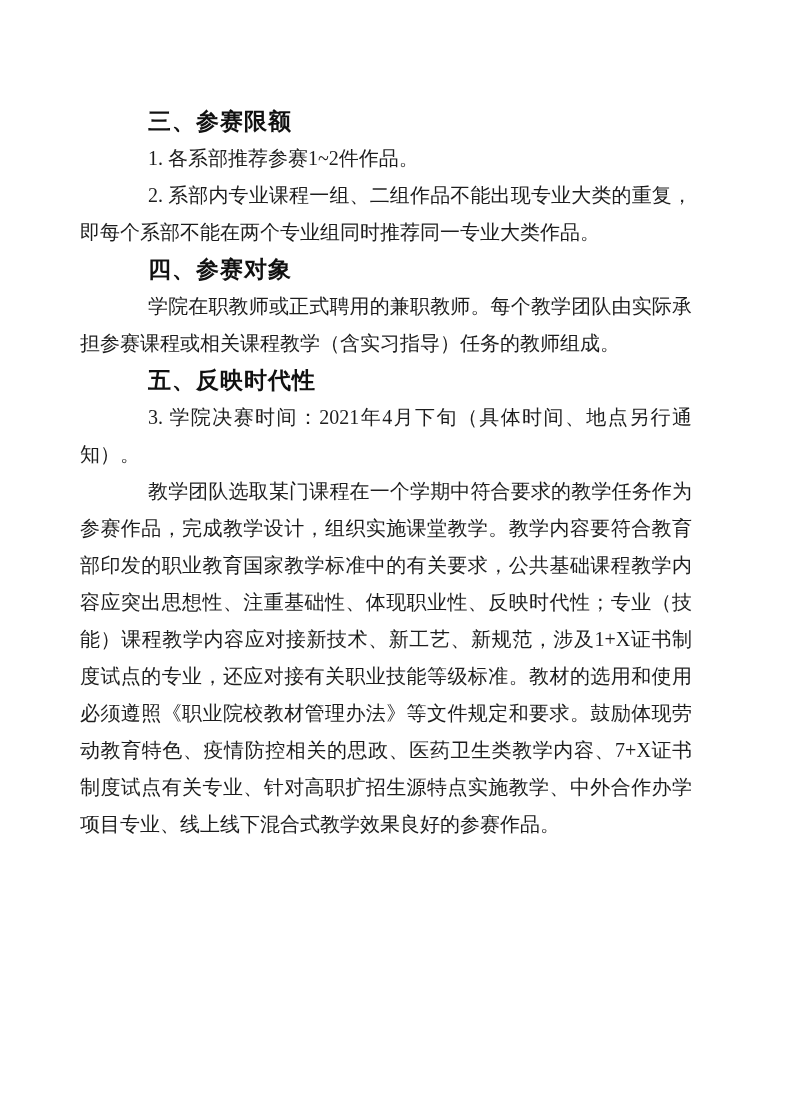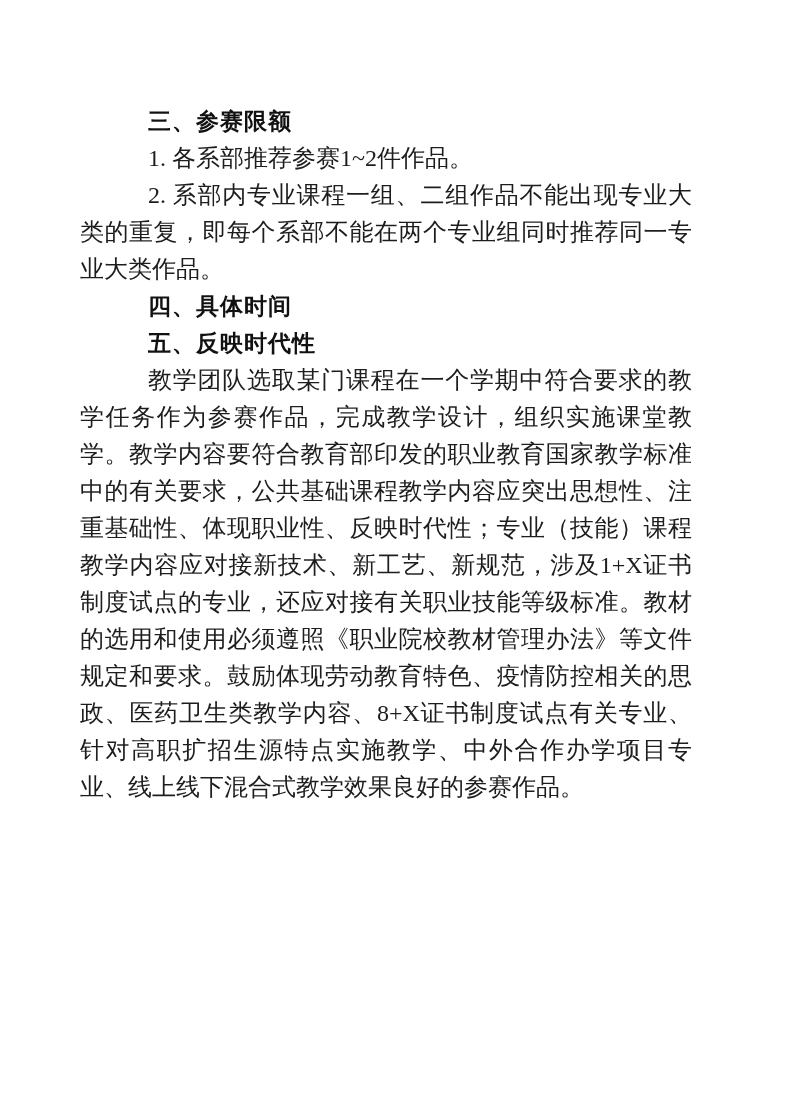--- a/index.html
+++ b/index.html
@@ -32,32 +32,34 @@
     line-height: 37px;
     letter-spacing: 1px;
     color: #111111;
     text-indent: 68px;
     text-align: left;
   }
   .para {
     margin: 0;
     font-family: "Liberation Serif", "DejaVu Serif", serif;
     font-weight: normal;
-    font-size: 24px;
+    font-size: 20px;
     line-height: 37px;
     letter-spacing: 0;
     text-indent: 68px;
     word-break: break-all;
   }
 </style>
 </head>
 <body style="background: rgb(255, 255, 255);">
 
 <main class="page">
   <article class="doc" id="doc" style="color: rgb(29, 29, 29);">
       <h2 class="heading">三、参赛限额</h2>
       <p class="para">1. 各系部推荐参赛1~2件作品。</p>
       <p class="para">2. 系部内专业课程一组、二组作品不能出现专业大类的重复，即每个系部不能在两个专业组同时推荐同一专业大类作品。</p>
-      <h2 class="heading">四、具体时间</h2>
+      <h2 class="heading">四、参赛对象</h2>
+      <p class="para">学院在职教师或正式聘用的兼职教师。每个教学团队由实际承担参赛课程或相关课程教学（含实习指导）任务的教师组成。</p>
       <h2 class="heading">五、反映时代性</h2>
-      <p class="para">教学团队选取某门课程在一个学期中符合要求的教学任务作为参赛作品，完成教学设计，组织实施课堂教学。教学内容要符合教育部印发的职业教育国家教学标准中的有关要求，公共基础课程教学内容应突出思想性、注重基础性、体现职业性、反映时代性；专业（技能）课程教学内容应对接新技术、新工艺、新规范，涉及1+X证书制度试点的专业，还应对接有关职业技能等级标准。教材的选用和使用必须遵照《职业院校教材管理办法》等文件规定和要求。鼓励体现劳动教育特色、疫情防控相关的思政、医药卫生类教学内容、8+X证书制度试点有关专业、针对高职扩招生源特点实施教学、中外合作办学项目专业、线上线下混合式教学效果良好的参赛作品。</p>
+      <p class="para">3. 学院决赛时间：2021年4月下旬（具体时间、地点另行通知）。</p>
+      <p class="para">教学团队选取某门课程在一个学期中符合要求的教学任务作为参赛作品，完成教学设计，组织实施课堂教学。教学内容要符合教育部印发的职业教育国家教学标准中的有关要求，公共基础课程教学内容应突出思想性、注重基础性、体现职业性、反映时代性；专业（技能）课程教学内容应对接新技术、新工艺、新规范，涉及1+X证书制度试点的专业，还应对接有关职业技能等级标准。教材的选用和使用必须遵照《职业院校教材管理办法》等文件规定和要求。鼓励体现劳动教育特色、疫情防控相关的思政、医药卫生类教学内容、7+X证书制度试点有关专业、针对高职扩招生源特点实施教学、中外合作办学项目专业、线上线下混合式教学效果良好的参赛作品。</p>
     </article>
 </main>
 
 </body></html>

